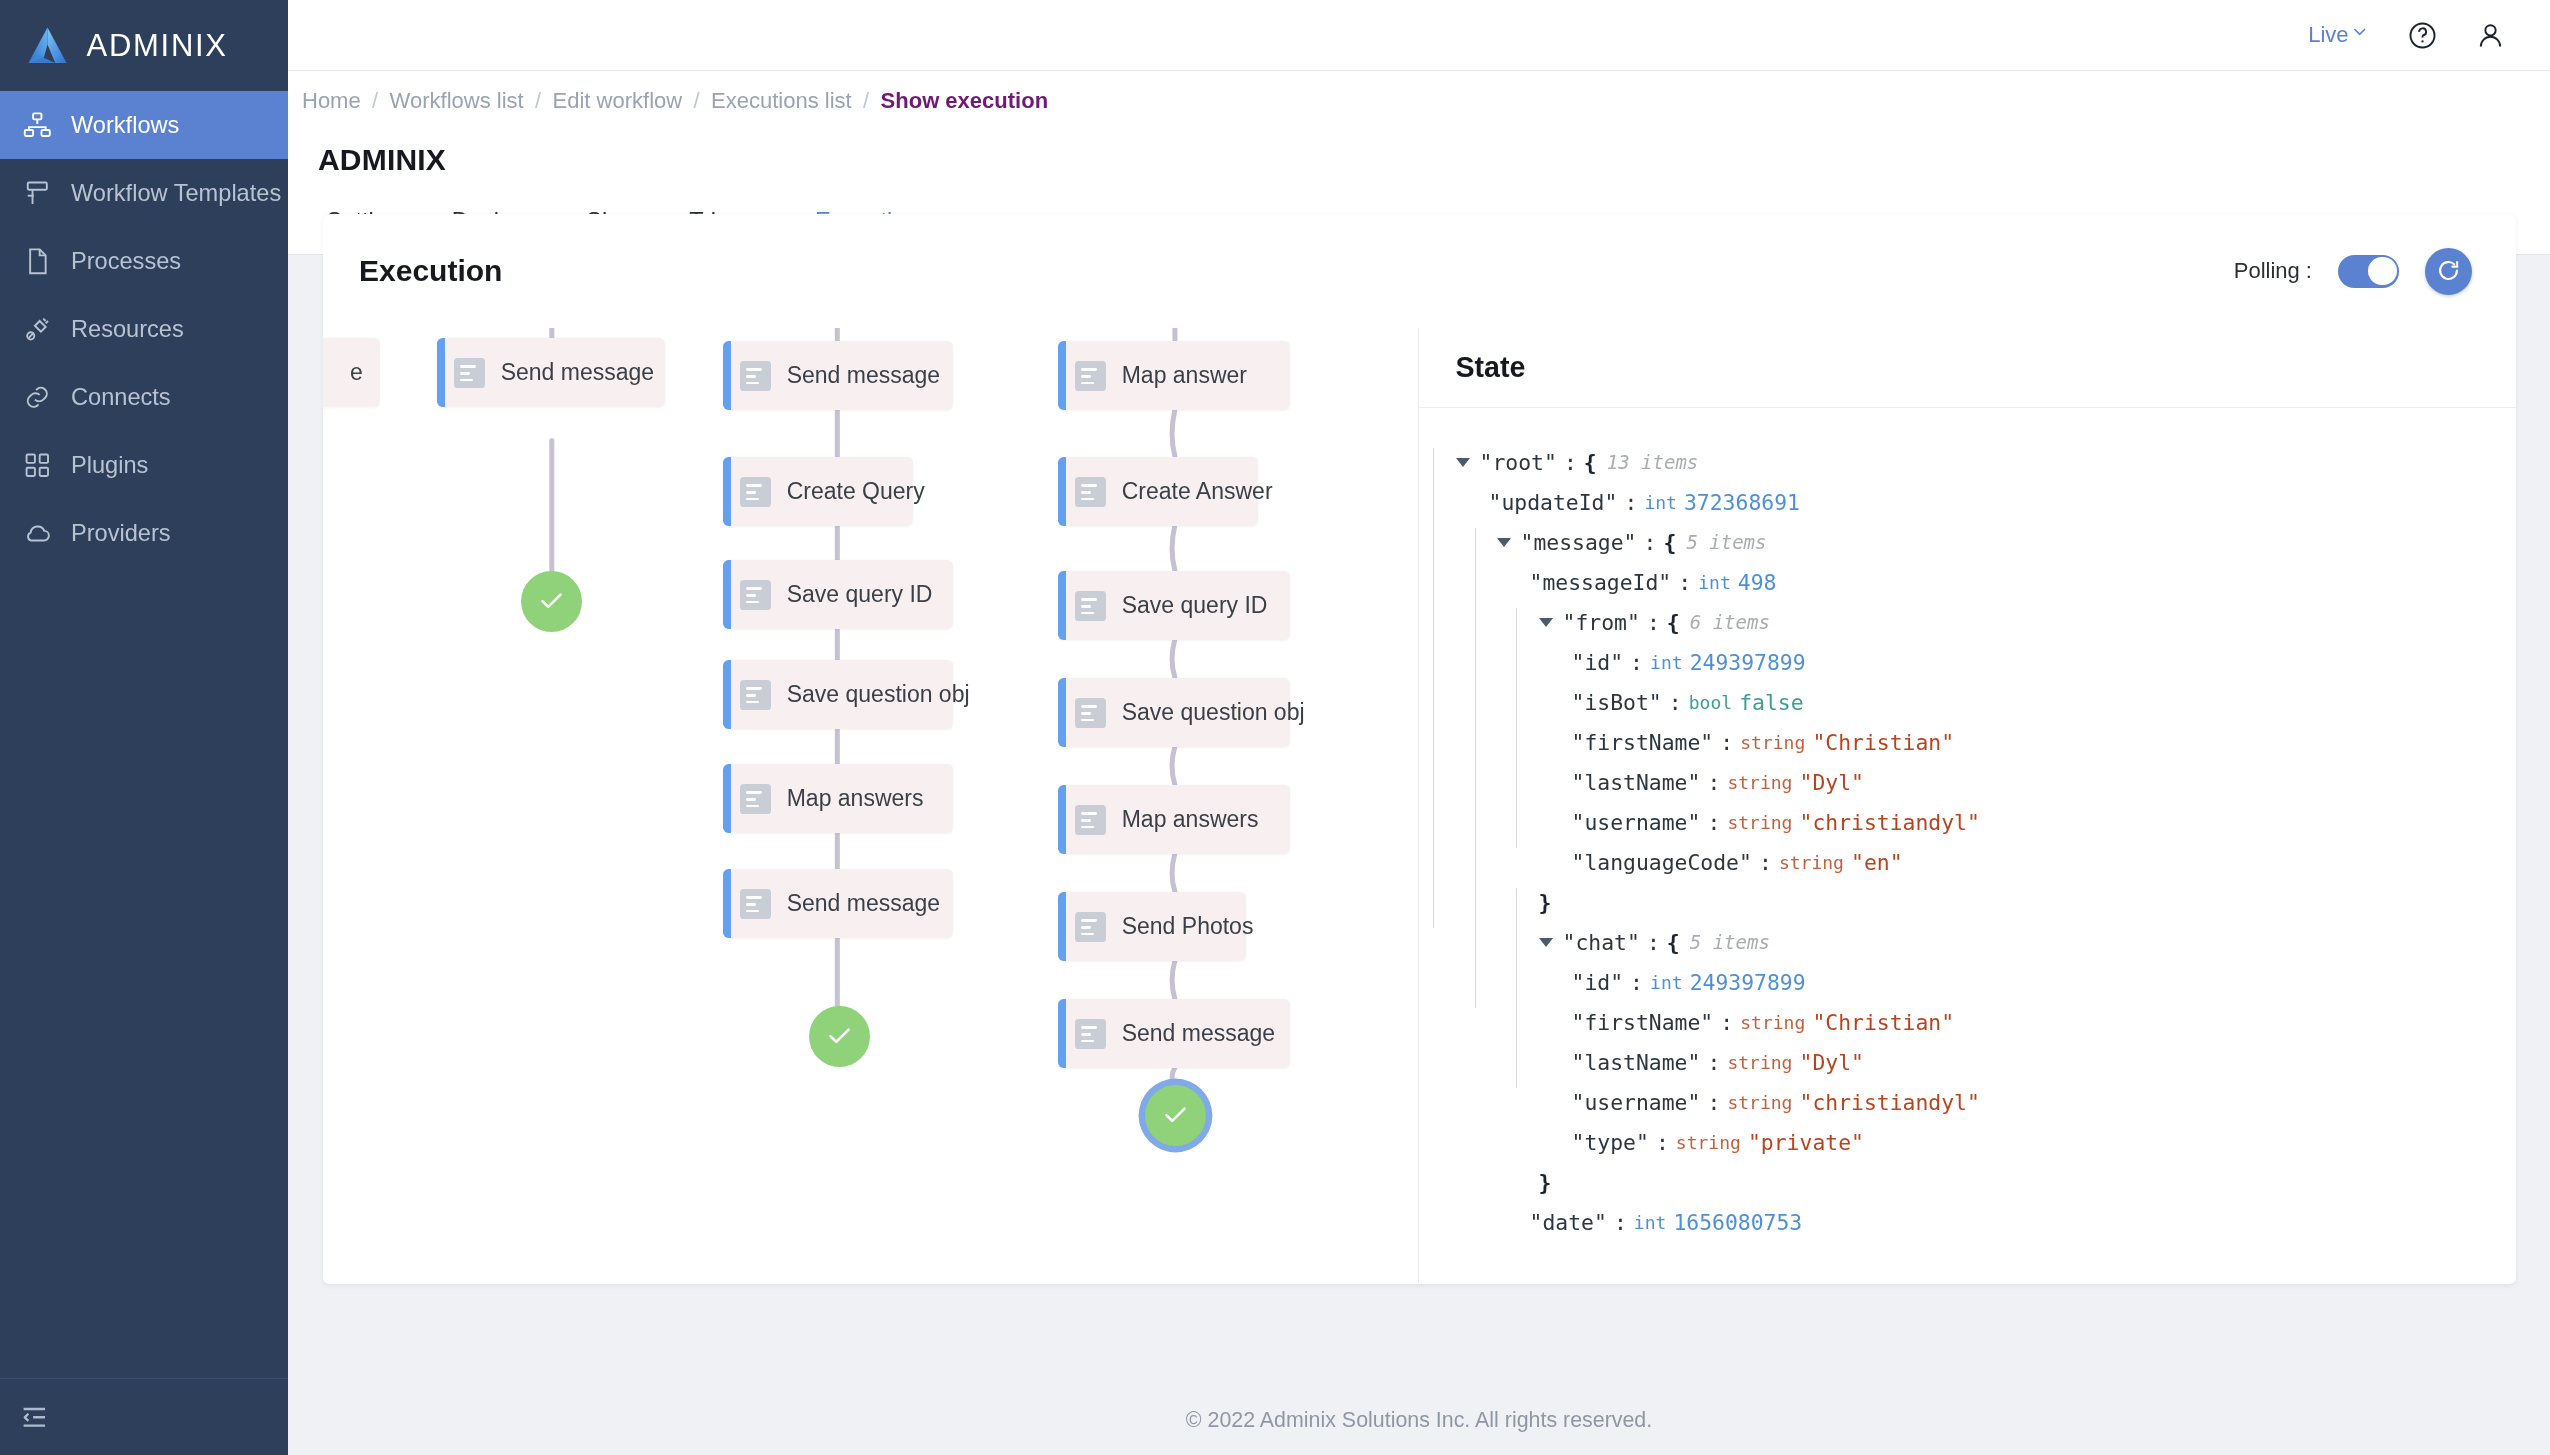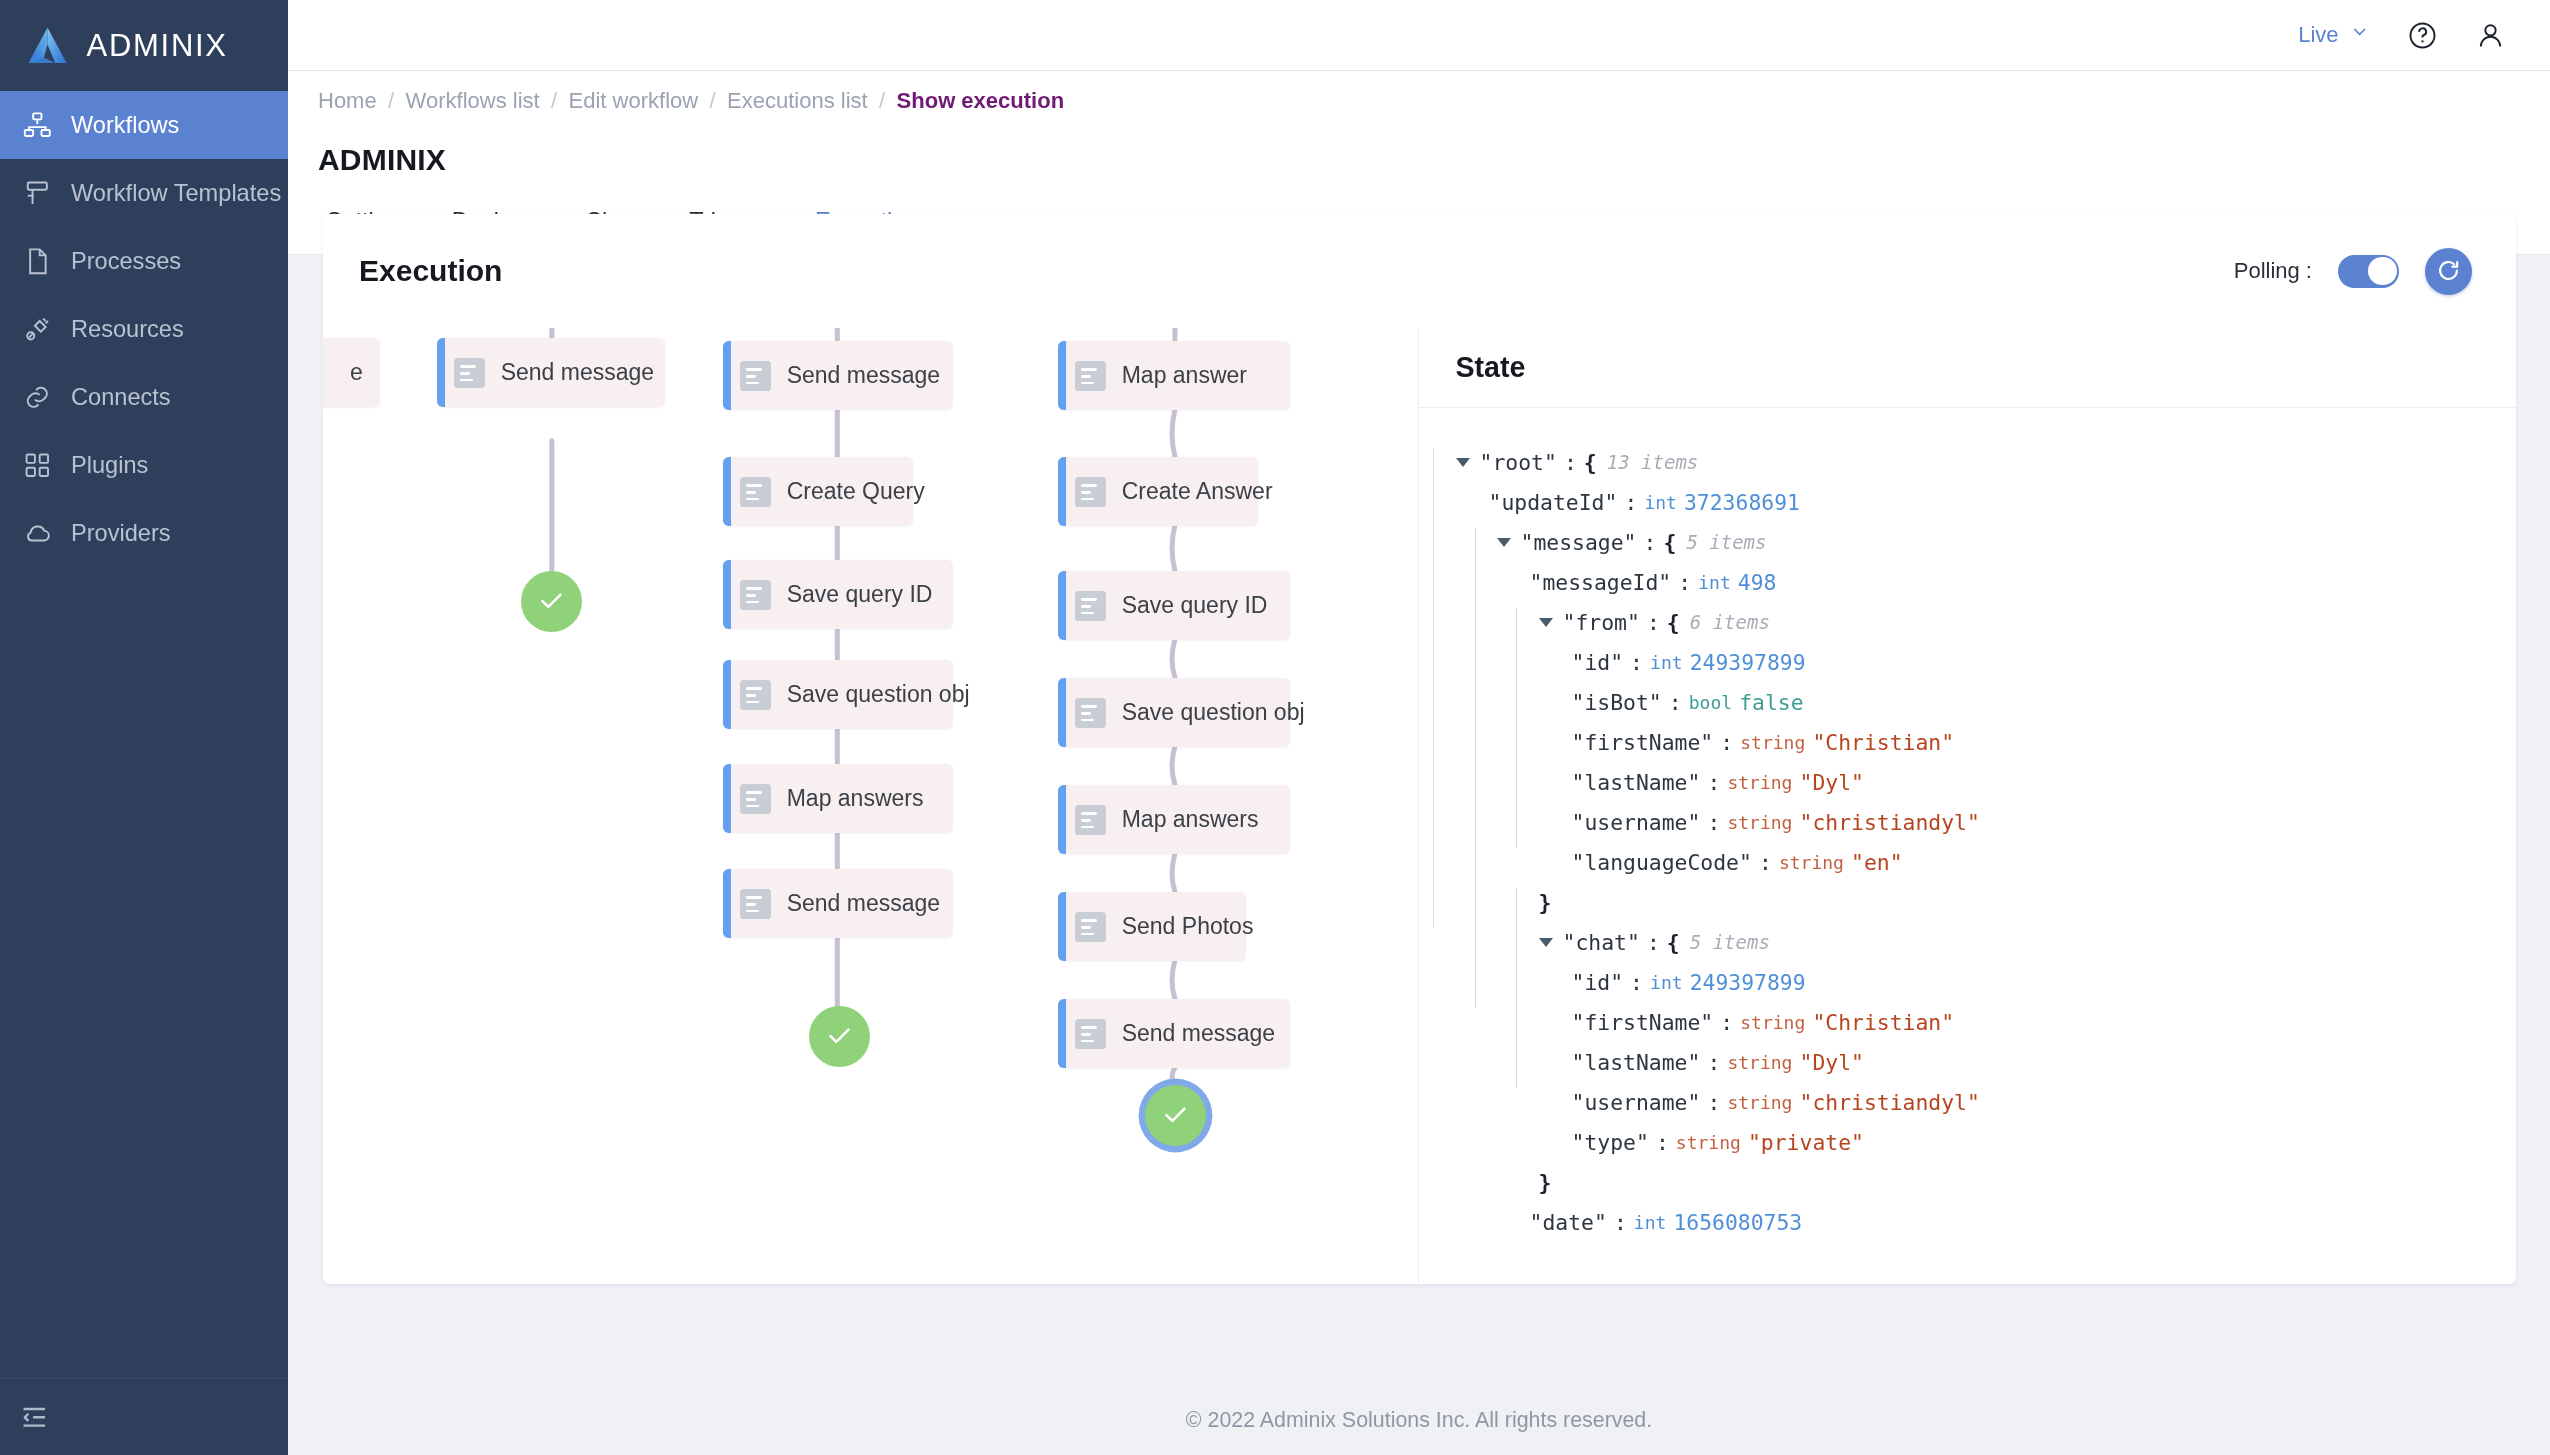--- a/index.html
+++ b/index.html
@@ -42,36 +42,36 @@
 
   
   #topbar {
     position: absolute; left: 288px; top: 0;
     width: 2262px; height: 71px;
     background: #ffffff; border-bottom: 0.7px solid #e7e9ef;
     display: flex; align-items: center; justify-content: flex-end;
     gap: 37px; padding-right: 44px;
   }
   #live-select {
-    display: flex; align-items: center; gap: 10px;
+    display: flex; align-items: center; 
     color: #5b82d1; font-size: 22px; cursor: pointer;
   }
   .topbar-icon { width: 31px; height: 31px; cursor: pointer; }
 
   
   #content {
     position: absolute; left: 288px; top: 71px;
     width: 2262px; height: 1314px;
     background: #eff1f5;
     overflow: hidden;
   }
   #page-head { background: #ffffff; padding: 0 0 0 0; }
   #breadcrumb {
     display: flex; align-items: center; gap: 0;
-    font-size: 22px; padding: 17px 0 0 30px;
+    font-size: 22px; padding: 17px 0 0 14px;
   }
   #breadcrumb .crumb { color: #9aa3b2; cursor: pointer; }
   #breadcrumb .crumb.current { color: #701a75; font-weight: 600; cursor: default; }
   #breadcrumb .sep { color: #c2c8d2; padding: 0 11.4px; }
   #page-title {
     font-size: 30px; font-weight: 700; color: #16191f;
     padding: 28.6px 0 0 30px; letter-spacing: 0.2px;
   }
   #tabs {
     display: flex; align-items: flex-end; gap: 0;

